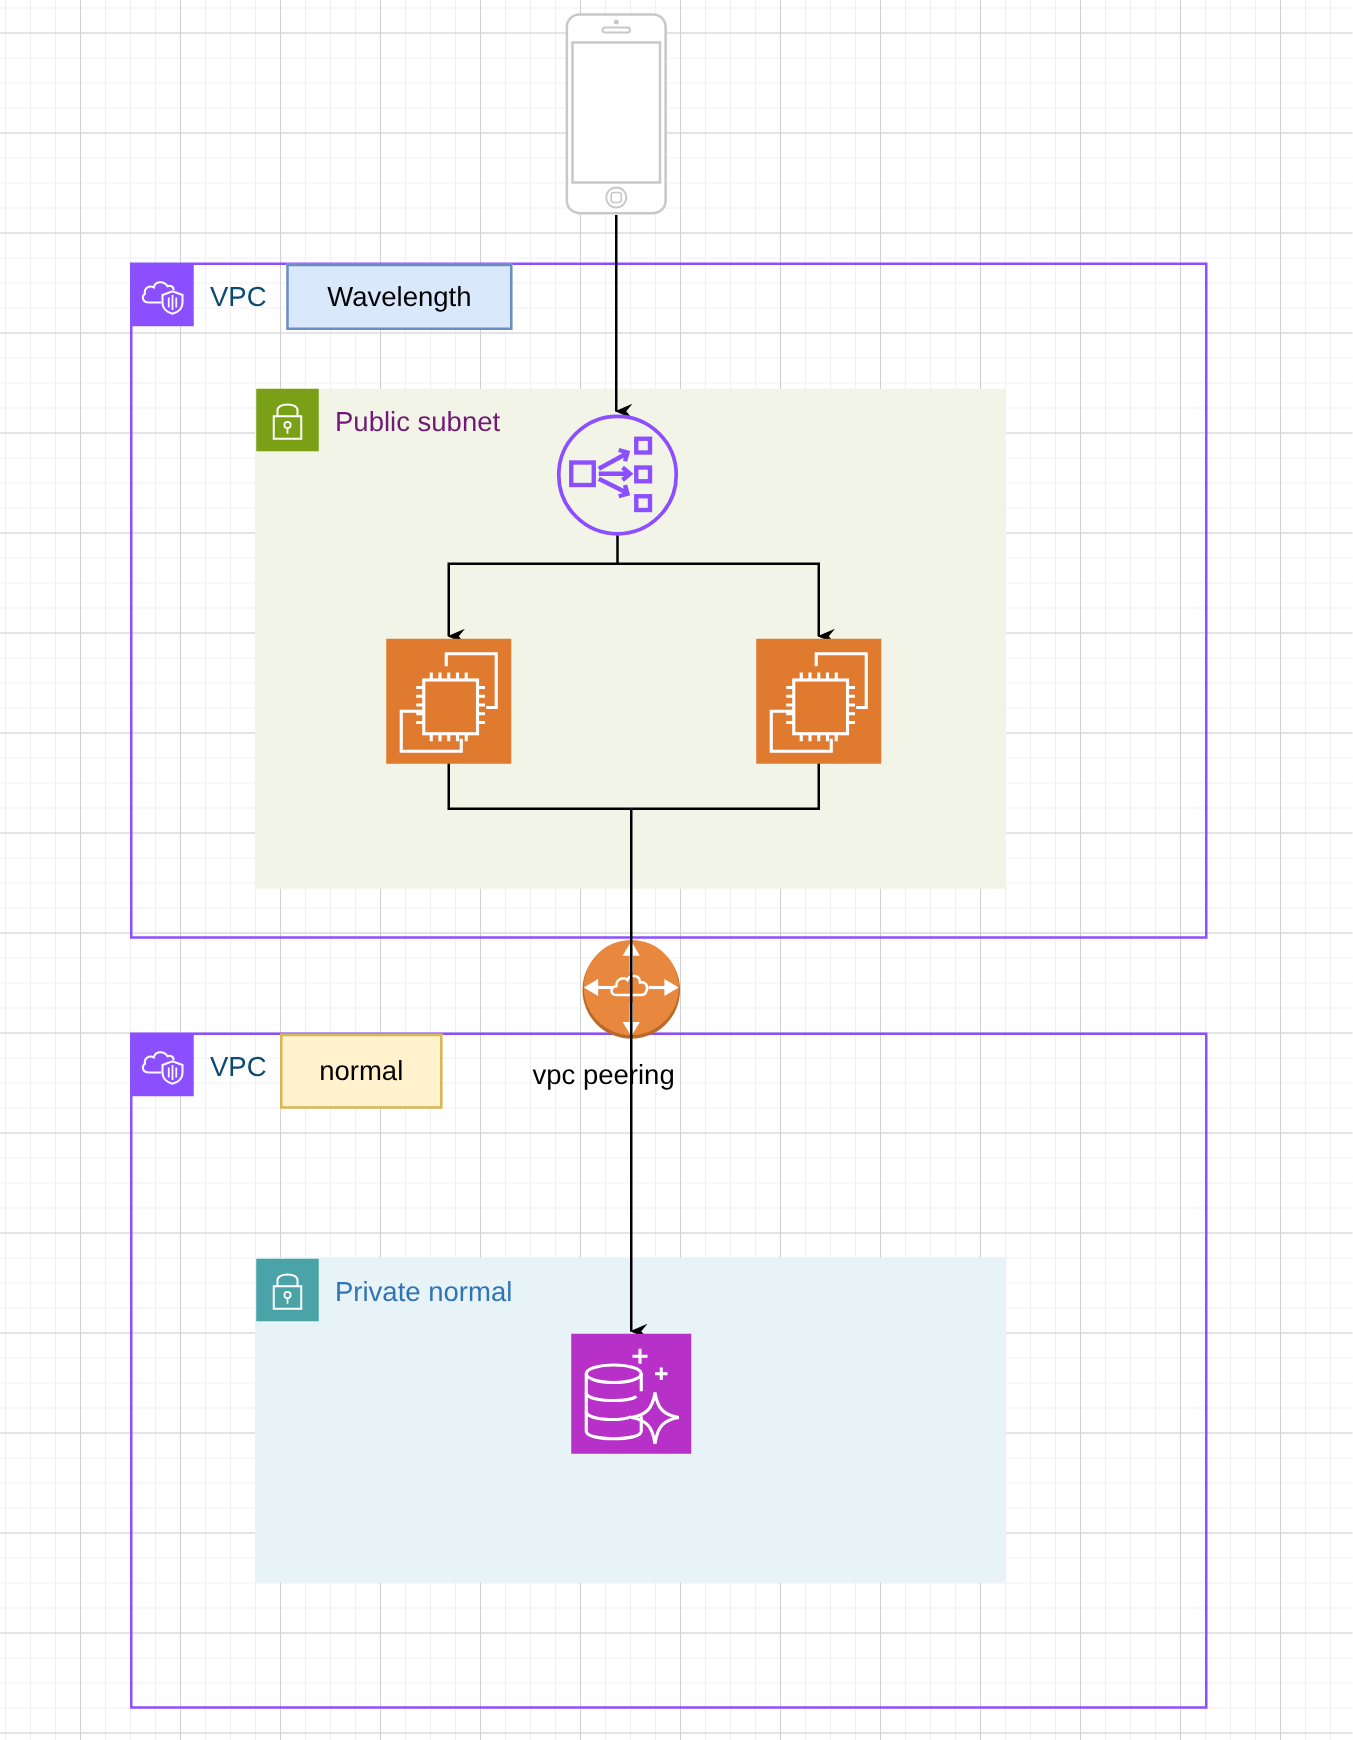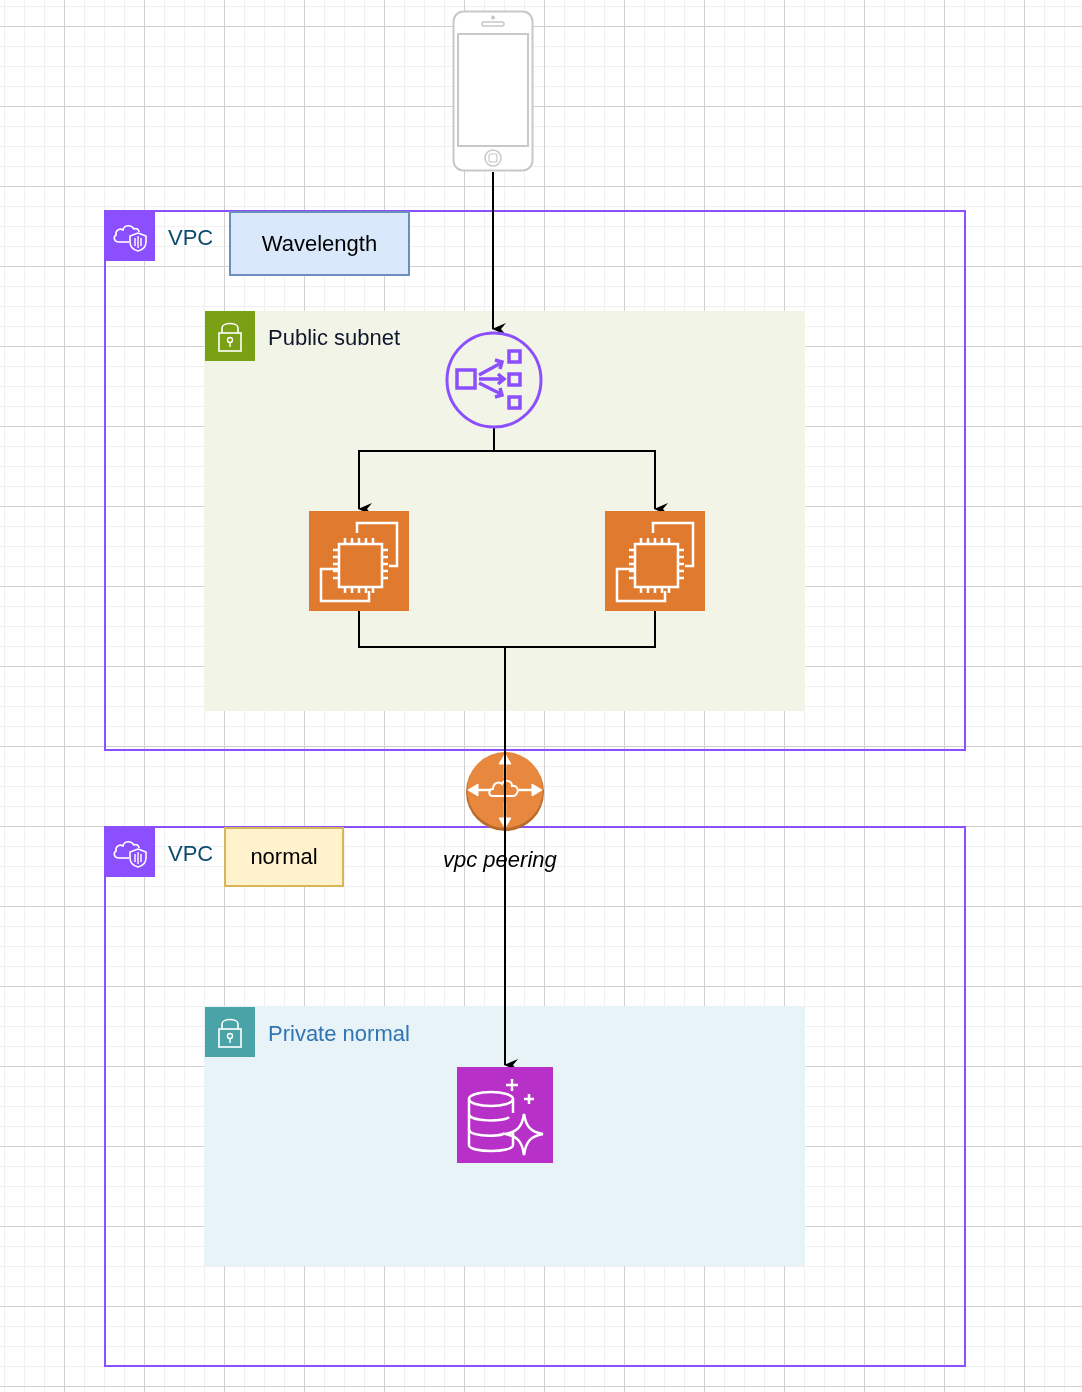--- a/index.html
+++ b/index.html
@@ -41,44 +41,44 @@
 <div class="abs vpc" style="left:104px;top:210px;width:862px;height:541px;"></div>
 <div class="abs vpc-badge" style="left:105px;top:211px;">
   <svg width="38" height="32" viewBox="0 0 38 32">
     <path d="M8,22 C3,22 2,17 5,15 C4,10 9,8 12,10 C13,5 20,4 23,9 C25,8 28,9 28,12" fill="none" stroke="#fff" stroke-width="1.6"></path>
     <path d="M8,22 L18,22" fill="none" stroke="#fff" stroke-width="1.6"></path>
     <path d="M27,13 L35,16 L35,22 C35,27 31,30 27,31 C23,30 19,27 19,22 L19,16 Z" fill="none" stroke="#fff" stroke-width="1.6"></path>
     <path d="M27,16 L27,28 M24,18 L24,26 M30,18 L30,26" stroke="#fff" stroke-width="1.4"></path>
   </svg>
 </div>
 <div class="abs vpc-label" style="left:168px;top:225px;">VPC</div>
-<div class="abs tag" style="left:229px;top:211px;width:181px;height:65px;background:#dae8fc;border:2px solid #6c8ebf;">Wavelength</div>
+<div class="abs tag" style="left:229px;top:211px;width:181px;height:53px;background:#dae8fc;border:2px solid #6c8ebf;">Wavelength</div>
 
 <div class="abs subnet-pub" style="left:204px;top:311px;width:601px;height:400px;"></div>
 <div class="abs lock-badge" style="left:205px;top:311px;background:#7aa116;">
   <svg width="26" height="34" viewBox="0 0 26 34">
     <path d="M5,14 L5,9 C5,3 21,3 21,9 L21,14" fill="none" stroke="#fff" stroke-width="1.6"></path>
     <rect x="2" y="14" width="22" height="18" fill="none" stroke="#fff" stroke-width="1.6"></rect>
     <circle cx="13" cy="21" r="2.5" fill="none" stroke="#fff" stroke-width="1.4"></circle>
     <line x1="13" y1="23.5" x2="13" y2="28" stroke="#fff" stroke-width="1.4"></line>
   </svg>
 </div>
-<div class="abs subnet-label" style="left:268px;top:325px;color:#0f172a;text-align:right;">Public subnet</div>
+<div class="abs subnet-label" style="left:268px;top:325px;color:#701a75;text-align:right;">Public subnet</div>
 
 <div class="abs vpc" style="left:104px;top:826px;width:862px;height:541px;"></div>
 <div class="abs vpc-badge" style="left:105px;top:827px;">
   <svg width="38" height="32" viewBox="0 0 38 32">
     <path d="M8,22 C3,22 2,17 5,15 C4,10 9,8 12,10 C13,5 20,4 23,9 C25,8 28,9 28,12" fill="none" stroke="#fff" stroke-width="1.6"></path>
     <path d="M8,22 L18,22" fill="none" stroke="#fff" stroke-width="1.6"></path>
     <path d="M27,13 L35,16 L35,22 C35,27 31,30 27,31 C23,30 19,27 19,22 L19,16 Z" fill="none" stroke="#fff" stroke-width="1.6"></path>
     <path d="M27,16 L27,28 M24,18 L24,26 M30,18 L30,26" stroke="#fff" stroke-width="1.4"></path>
   </svg>
 </div>
 <div class="abs vpc-label" style="left:168px;top:841px;">VPC</div>
-<div class="abs tag" style="left:224px;top:827px;width:120px;height:60px;background:#fff2cc;border:2px solid #d6b656;">normal</div>
+<div class="abs tag" style="left:224px;top:827px;width:130px;height:60px;background:#fff2cc;border:2px solid #d6b656;">normal</div>
 
 <div class="abs subnet-priv" style="left:204px;top:1006px;width:601px;height:260px;"></div>
 <div class="abs lock-badge" style="left:205px;top:1007px;background:#4aa3a6;">
   <svg width="26" height="34" viewBox="0 0 26 34">
     <path d="M5,14 L5,9 C5,3 21,3 21,9 L21,14" fill="none" stroke="#fff" stroke-width="1.6"></path>
     <rect x="2" y="14" width="22" height="18" fill="none" stroke="#fff" stroke-width="1.6"></rect>
     <circle cx="13" cy="21" r="2.5" fill="none" stroke="#fff" stroke-width="1.4"></circle>
     <line x1="13" y1="23.5" x2="13" y2="28" stroke="#fff" stroke-width="1.4"></line>
   </svg>
 </div>
@@ -163,21 +163,21 @@
 
 <svg class="abs" style="left:0;top:0;width:1082px;height:1392px;pointer-events:none;" width="1082" height="1392">
   <defs>
     <marker id="arr2" markerWidth="12" markerHeight="14" refX="6" refY="13" orient="auto" markerUnits="userSpaceOnUse" viewBox="0 0 12 14">
       <path d="M0,0 L6,5 L12,0 L6,14 Z" fill="#000"></path>
     </marker>
   </defs>
   <line x1="505" y1="647" x2="505" y2="1065" stroke="#000" stroke-width="2" marker-end="url(#arr2)"></line>
 </svg>
 
-<div class="abs text-label" style="left:443px;top:847px;font-style:italic;">vpc peering</div>
+<div class="abs text-label" style="left:426px;top:847px;">vpc peering</div>
 
 <svg class="abs" style="left:457px;top:1067px;" width="96" height="96" viewBox="0 0 96 96">
   <rect width="96" height="96" fill="#b731c9"></rect>
   <g fill="none" stroke="#fff" stroke-width="2.5">
     <ellipse cx="34" cy="32" rx="22" ry="7"></ellipse>
     <path d="M12,32 L12,78 C12,86 56,86 56,78 L56,66"></path>
     <path d="M12,47 C12,55 48,55 52,50"></path>
     <path d="M12,62 C12,70 44,70 48,66"></path>
     <path d="M56,32 L56,46"></path>
     <path d="M67,47 C69,60 74,65 86,67 C74,69 69,74 67,88 C65,74 60,69 48,67 C60,65 65,60 67,47 Z"></path>

